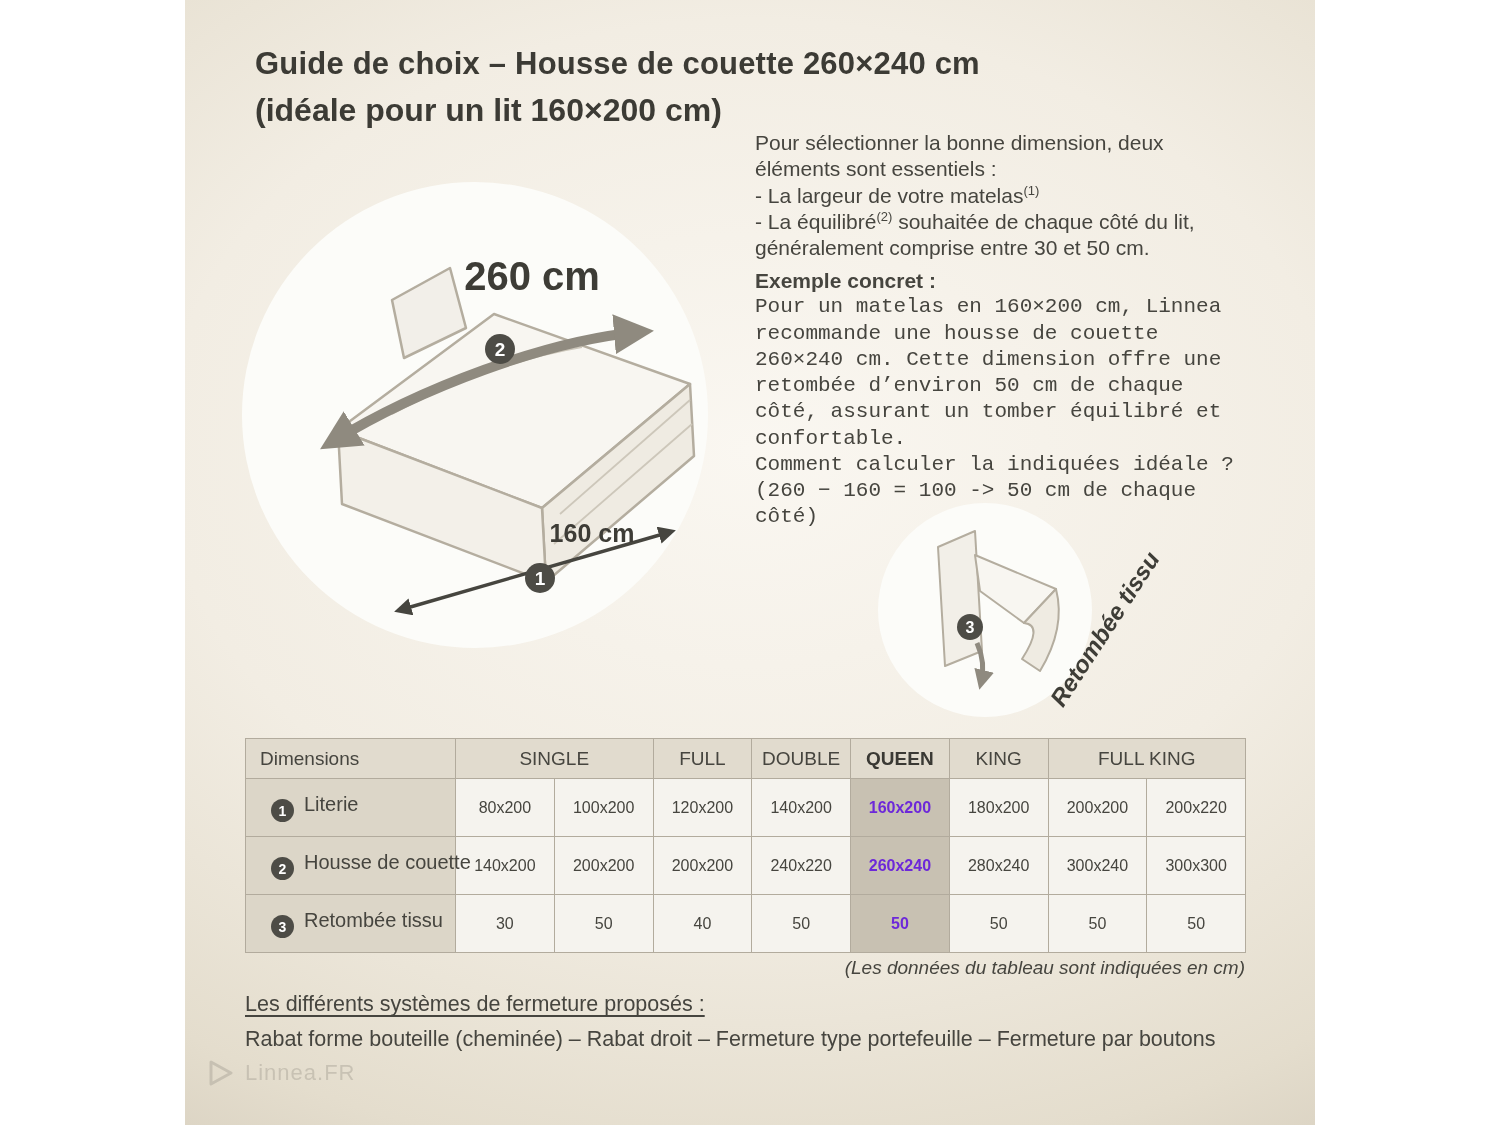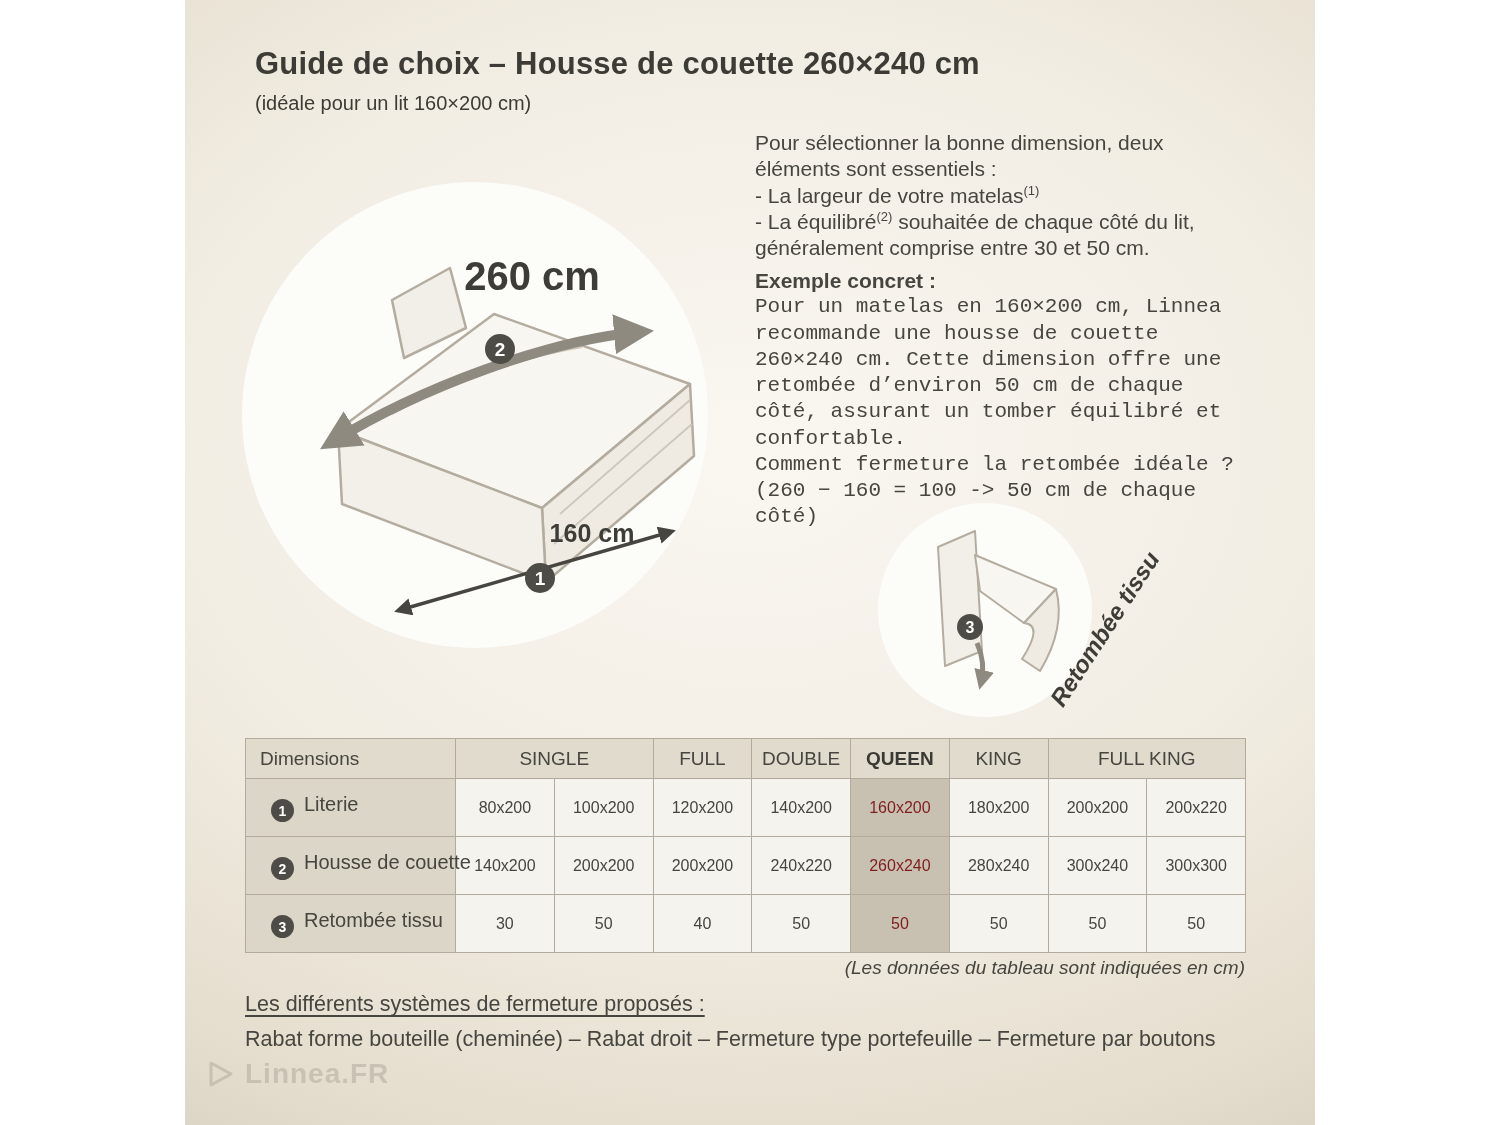--- a/index.html
+++ b/index.html
@@ -5,21 +5,21 @@
   * { margin:0; padding:0; box-sizing:border-box; }
   html,body { width:1500px; height:1125px; }
   body { font-family:"Liberation Sans", sans-serif; background:#ffffff; }
   .stage { position:relative; width:1340px; height:1125px; background:#ffffff; overflow:hidden; }
   .canvas {
     position:absolute; left:185px; top:0; width:1130px; height:1125px;
     background: radial-gradient(115% 85% at 50% 40%, #faf7f1 0%, #f2ede3 45%, #e4ddcd 75%, #cdc4b3 100%);
     overflow:hidden; color:#45443e;
   }
   .title { position:absolute; left:70px; top:46px; font-size:31px; font-weight:bold; color:#3c3b35; letter-spacing:0.2px; }
-  .subtitle { position:absolute; left:70px; top:92px; font-size:20px; font-weight:normal; color:#3c3b35;text-align:center; }
+  .subtitle { position:absolute; left:70px; top:92px; font-size:32px; font-weight:bold; color:#3c3b35;text-align:center; }
 
   .textcol { position:absolute; left:570px; top:130px; width:490px; font-size:21px; line-height:1.25; color:#46453f; }
   .textcol sup { font-size:13px; }
   .example { position:absolute; left:570px; top:268px; width:492px; font-size:21px; line-height:1.25; color:#46453f; }
   .example .ex-head { font-weight:bold; }
   .example .ex-line { margin-top:0;font-family:Liberation Mono, monospace; }
 
   .circle-big { position:absolute; left:57px; top:182px; width:466px; height:466px; }
   .circle-small { position:absolute; left:693px; top:503px; width:214px; height:214px; }
   svg text { font-family:"Liberation Sans", sans-serif; }
@@ -32,53 +32,53 @@
 
   table.size-table { position:absolute; left:60px; top:738px; width:1000px; border-collapse:collapse; table-layout:fixed; }
   .size-table col.c-label { width:210px; }
   .size-table col.c-data { width:98.75px; }
   .size-table th, .size-table td { border:1px solid #b2ab9d; color:#46453f; }
   .size-table th { height:40px; font-size:19px; font-weight:normal; background:#e1dbce; text-align:center; }
   .size-table th.h-dim { text-align:left; padding-left:14px; }
   .size-table th.h-queen { font-weight:bold; color:#3a3934; }
   .size-table td { height:58px; font-size:16px; text-align:center; background:#f5f3ee; }
   .size-table td.row-label { text-align:left; padding-left:25px; background:#dcd6c8; font-size:20px; white-space:nowrap; }
-  .size-table td.hl { background:#c8c1b2; color:#7f1d1d; font-weight:normal;margin-top:37px; }
+  .size-table td.hl { background:#c8c1b2; color:#6d28d9; font-weight:bold;margin-top:37px; }
   .num-badge {
     display:inline-flex; width:23px; height:23px; border-radius:50%; background:#4d4c46; color:#fff;
     font-size:14px; font-weight:bold; align-items:center; justify-content:center; margin-right:10px;
     vertical-align:-5px;
   }
   .footnote { position:absolute; left:60px; top:957px; width:1000px; text-align:right; font-style:italic; font-size:19px; color:#46453f; }
 
   .closures-heading { position:absolute; left:60px; top:992px; font-size:21.5px; color:#46453f; text-decoration:underline; text-underline-offset:4px; }
   .closures-text { position:absolute; left:60px; top:1027px; font-size:21.5px; color:#46453f; }
 
   .watermark { position:absolute; left:20px; top:1058px; display:flex; align-items:center; gap:10px; color:#b7b1a4; opacity:0.62; }
-  .watermark .wm-text { font-size:28px; font-weight:bold; letter-spacing:1px; }
+  .watermark .wm-text { font-size:22px; font-weight:normal; letter-spacing:1px; }
 </style>
 </head>
 <body>
 
 <div class="stage">
   <div class="canvas">
 
     <div class="title">Guide de choix – Housse de couette 260×240 cm</div>
     <div class="subtitle">(idéale pour un lit 160×200 cm)</div>
 
     <div class="textcol">
       <div>Pour sélectionner la bonne dimension, deux éléments sont essentiels :</div>
       <div><span>- La largeur de votre matelas</span><sup>(1)</sup></div>
       <div><span>- La équilibré</span><sup>(2)</sup><span> souhaitée de chaque côté du lit, généralement comprise entre 30 et 50 cm.</span></div>
     </div>
 
     <div class="example">
       <div class="ex-head">Exemple concret :</div>
       <div class="ex-line">Pour un matelas en 160×200 cm, Linnea recommande une housse de couette 260×240 cm. Cette dimension offre une retombée d’environ 50 cm de chaque côté, assurant un tomber équilibré et confortable.</div>
-      <div class="ex-line">Comment fermeture la retombée idéale ?</div>
+      <div class="ex-line">Comment calculer la indiquées idéale ?</div>
       <div class="ex-line">(260 − 160 = 100  -&gt; 50 cm de chaque côté)</div>
     </div>
 
     <div class="circle-big">
       <svg viewBox="0 0 466 466" width="466" height="466">
         <defs>
           <marker id="arrBig" viewBox="0 0 10 10" refX="6.5" refY="5" markerWidth="4" markerHeight="4" orient="auto-start-reverse">
             <path d="M0,0 L10,5 L0,10 Z" fill="#8f8a7f"></path>
           </marker>
           <marker id="arrSmall" viewBox="0 0 10 10" refX="6.5" refY="5" markerWidth="5" markerHeight="5" orient="auto-start-reverse">

